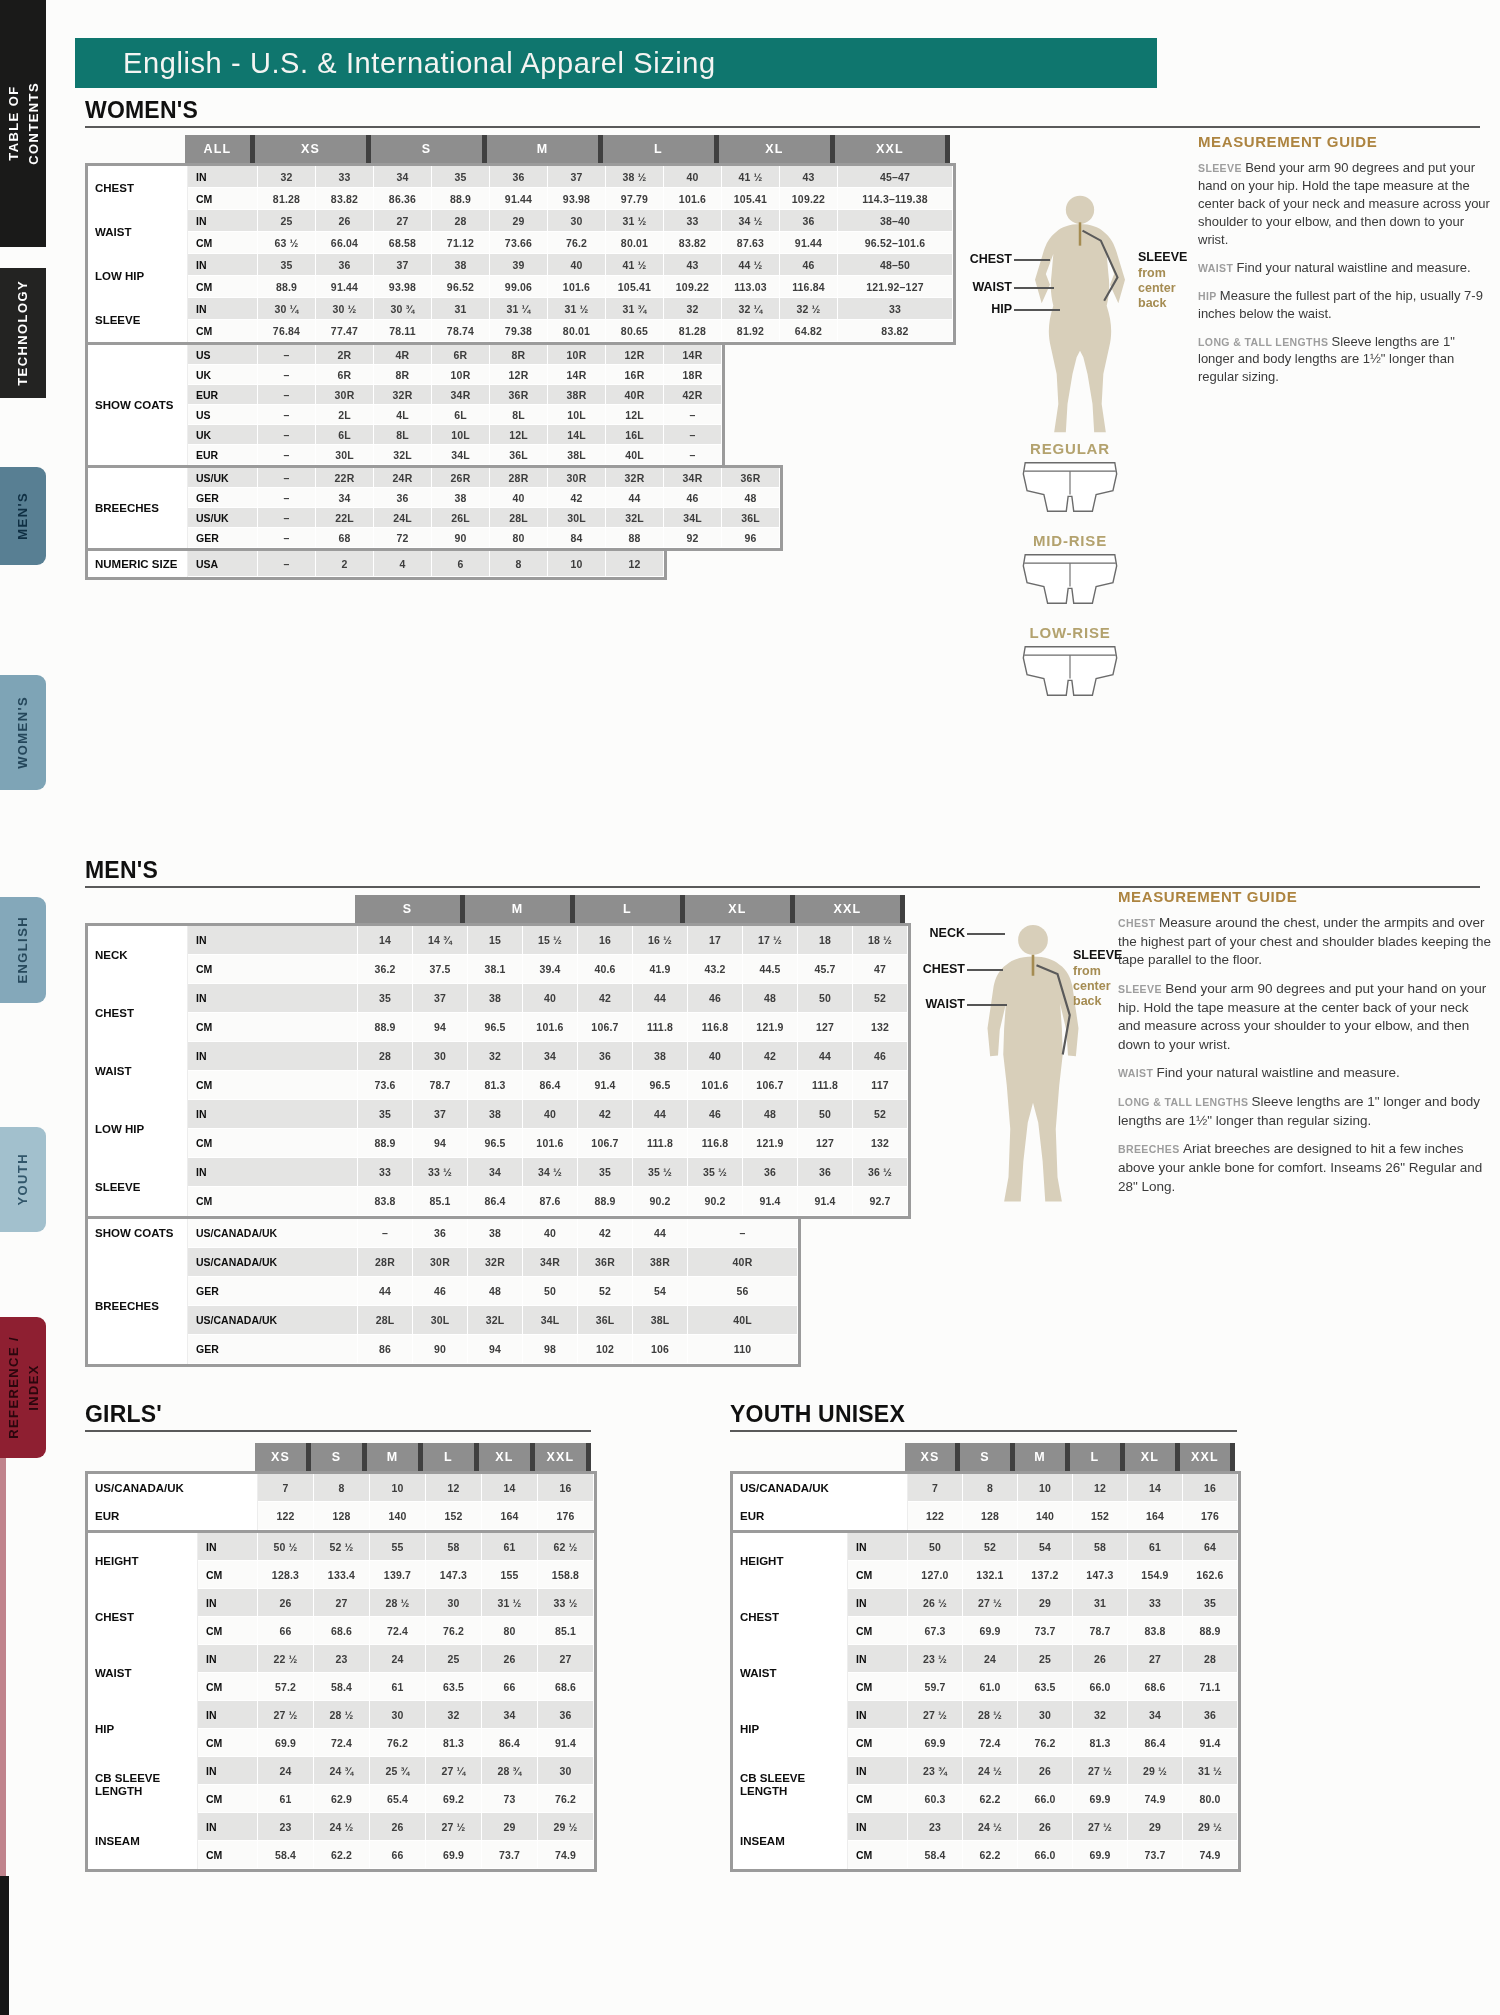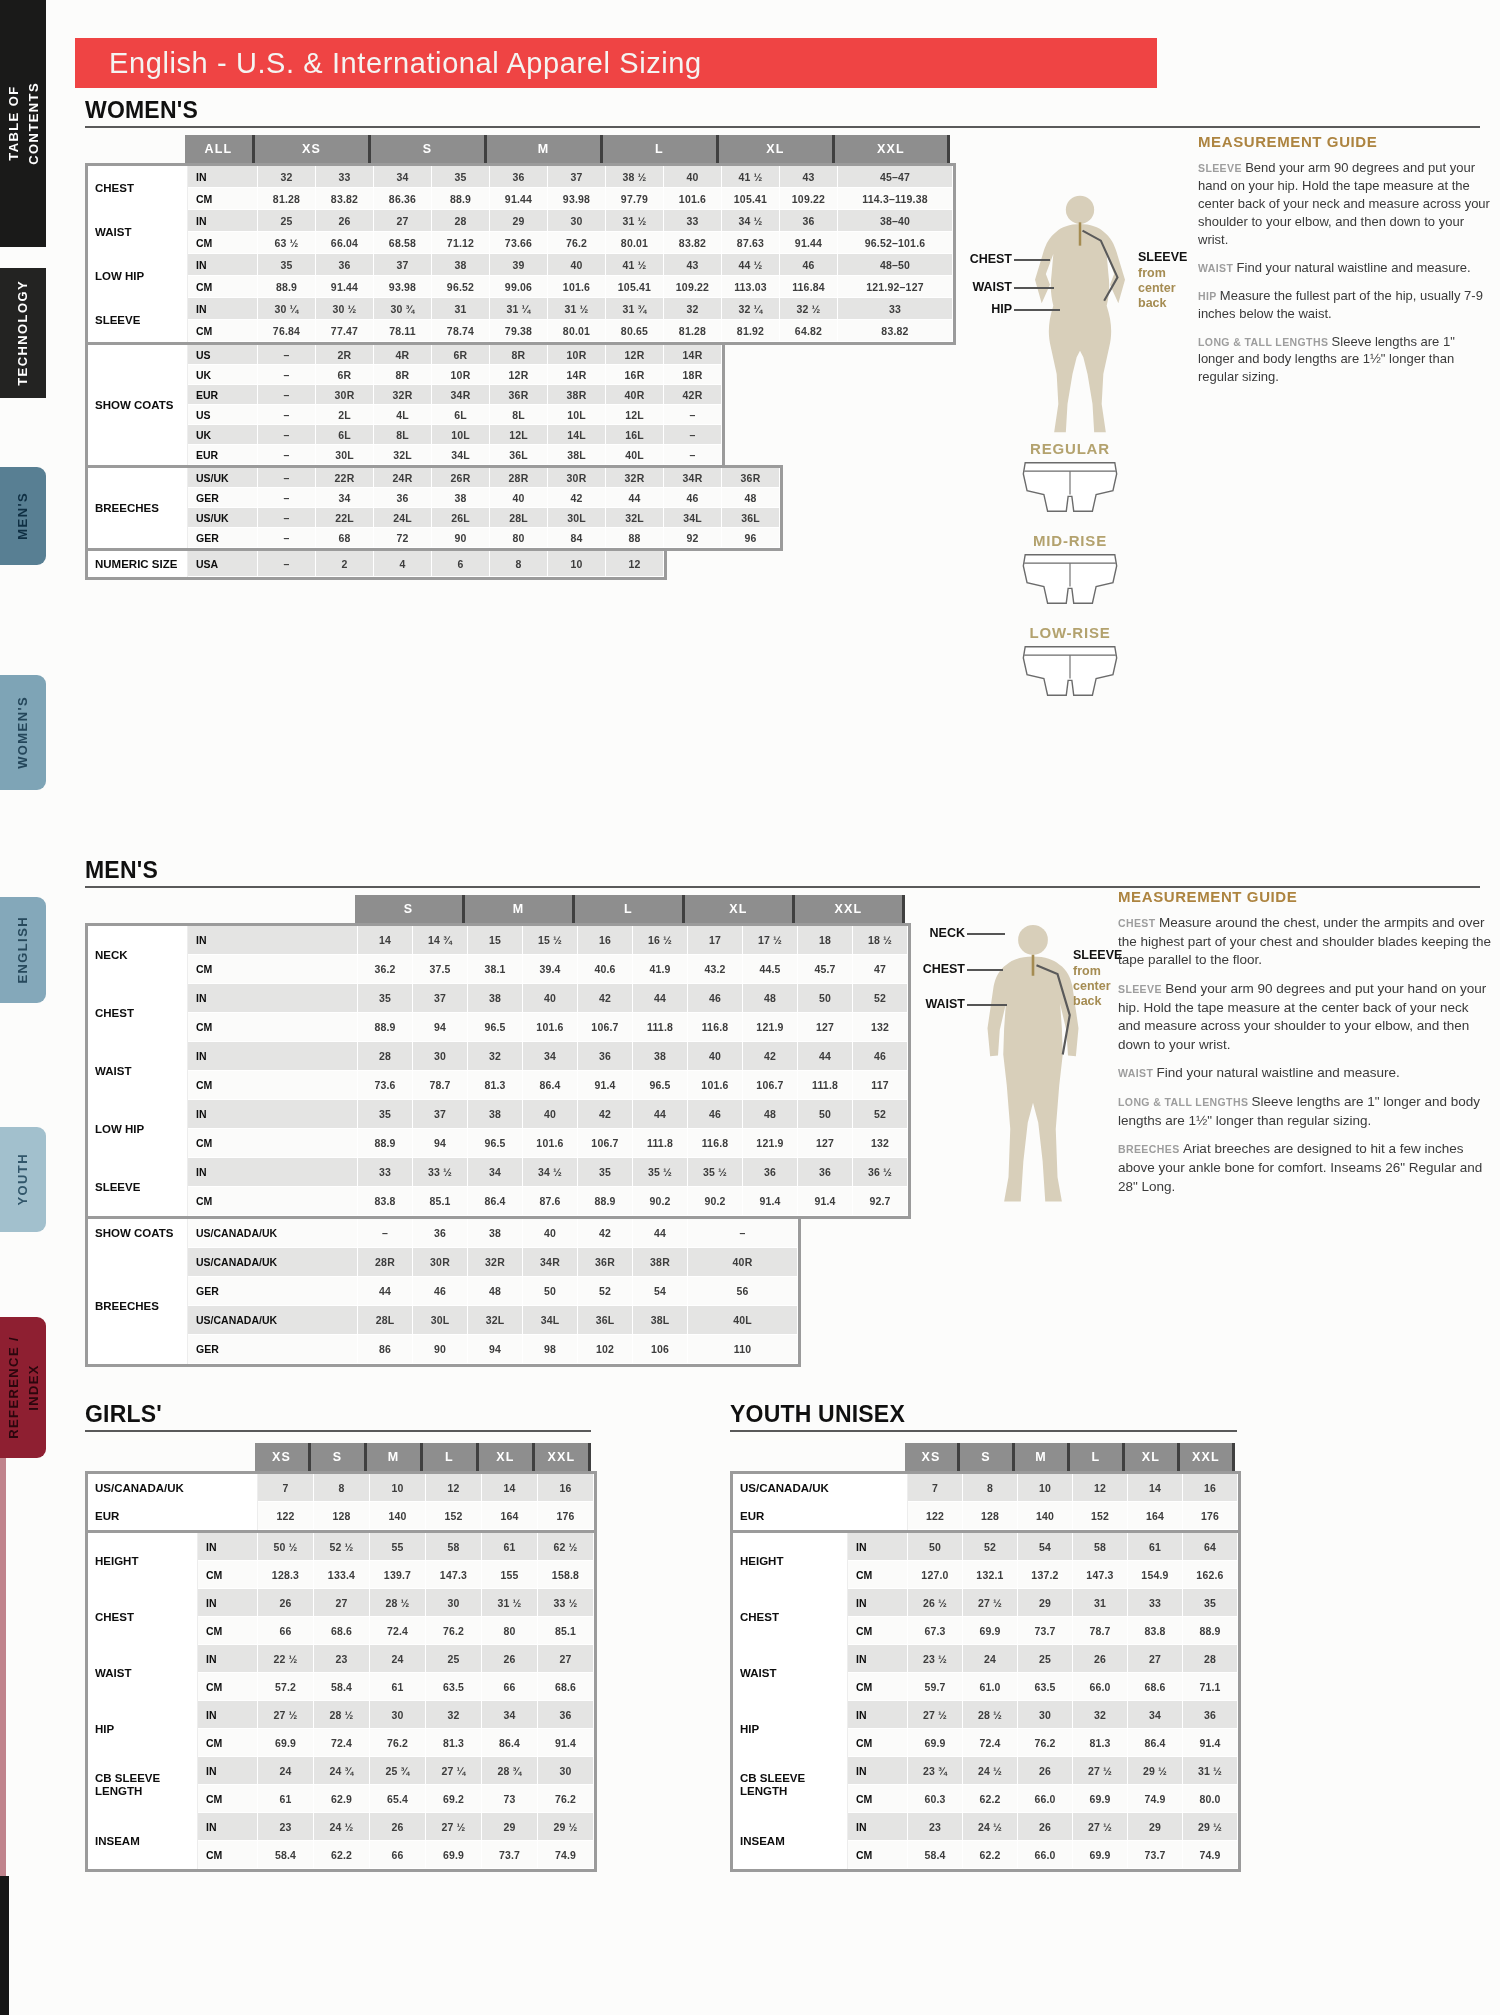--- a/index.html
+++ b/index.html
@@ -1,22 +1,22 @@
 <!DOCTYPE html>
 <html><head>
 <meta charset="utf-8">
 <style>
   *{margin:0;padding:0;box-sizing:border-box}
   html,body{background:#e9e9e9}
   body{font-family:"Liberation Sans",sans-serif}
   .page{position:relative;width:1500px;height:2015px;background:#fcfcfb;overflow:hidden}
 
   
-  .banner{position:absolute;left:75px;top:38px;width:1082px;height:50px;background:#ef4444;color:#f4f4f2;
-    display:flex;align-items:center;padding-left:34px;font-size:29px;font-weight:400;letter-spacing:.6px}
+  .banner{position:absolute;left:75px;top:38px;width:1082px;height:50px;background:#0f766e;color:#f4f4f2;
+    display:flex;align-items:center;padding-left:48px;font-size:29px;font-weight:400;letter-spacing:.6px}
 
   
   .side-tab{position:absolute;left:0;width:46px;display:flex;align-items:center;justify-content:center;
     border-radius:0 9px 9px 0}
   .side-tab .vtext{writing-mode:vertical-rl;transform:rotate(180deg);font-weight:bold;font-size:13px;
     letter-spacing:1.4px;white-space:pre-line;text-align:center;line-height:1.5}
   .tab-toc{top:0;height:247px;background:#1a1a19;color:#fff;border-radius:0}
   .tab-tech{top:268px;height:130px;background:#232322;color:#fff;border-radius:0}
   .tab-mens{top:467px;height:98px;background:#587f93;color:#0f2f43}
   .tab-womens{top:675px;height:115px;background:#7ea4b6;color:#24465a}
@@ -27,21 +27,21 @@
   .edge-strip-red{position:absolute;left:0;top:1458px;width:6px;height:418px;background:#8e1f31;opacity:.55}
 
   
   .sec-title{position:absolute;font-size:23px;font-weight:bold;color:#101010;letter-spacing:.2px}
   .rule{position:absolute;height:2px;background:#5a5a5a}
 
   
   .sztable{position:absolute}
   .hrow{display:grid}
   .hcell{background:#8e8e8e;color:#fff;font-weight:bold;font-size:12.5px;letter-spacing:1.2px;
-    display:flex;align-items:center;justify-content:center;border-right:3px solid #404040;height:28px}
+    display:flex;align-items:center;justify-content:center;border-right:5px solid #404040;height:28px}
   .sec{display:grid;border:3px solid #9b9b9b;width:max-content;margin-top:-3px;background:#fff}
   .hrow + .sec{margin-top:0}
   .lab{background:#fff;display:flex;align-items:center;padding-left:7px;font-weight:bold;font-size:11.5px;
     color:#0d0d0d;line-height:1.12;border-right:1px solid #ededed}
   .unit{display:flex;align-items:center;padding-left:8px;font-weight:bold;font-size:10.5px;color:#0d0d0d;
     border-right:1px solid #fff;border-bottom:1px solid #fff}
   .cell{display:flex;align-items:center;justify-content:center;font-weight:bold;font-size:10.5px;color:#3d3d3d;
     border-right:1px solid #fff;border-bottom:1px solid #fff;letter-spacing:.2px}
   .rg{background:#e4e4e3}
   .rw{background:#fbfbfa}

